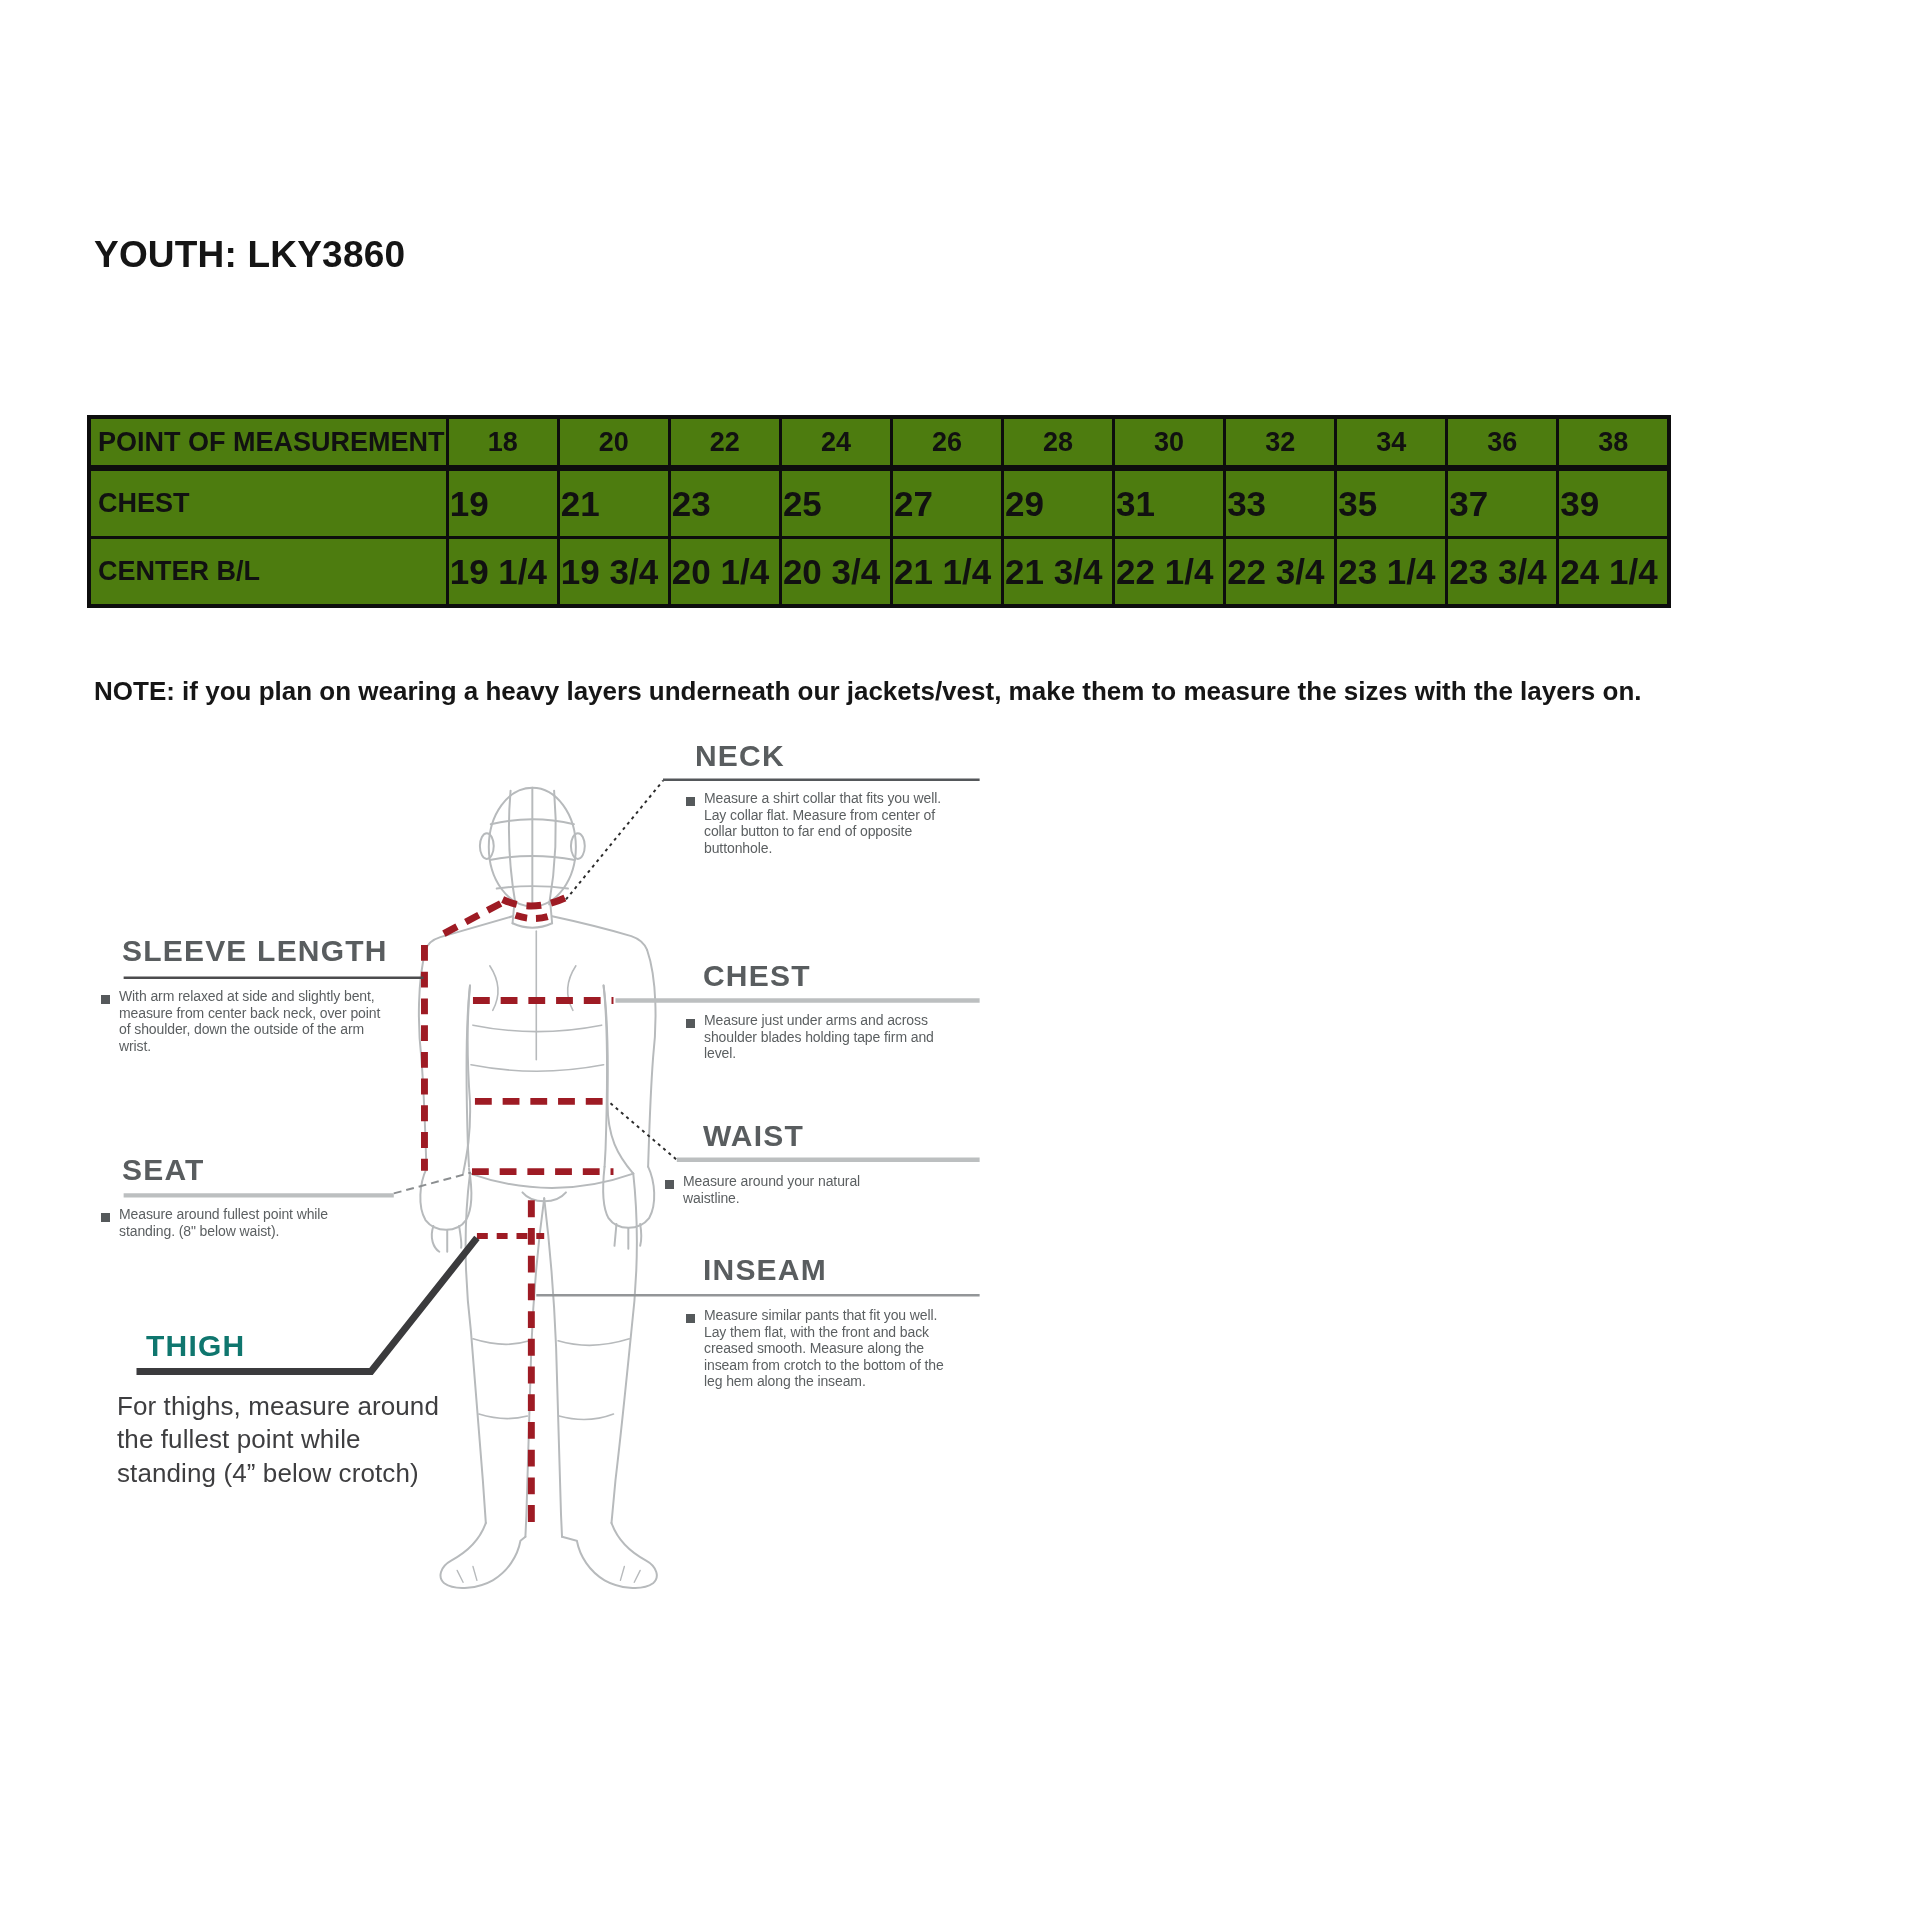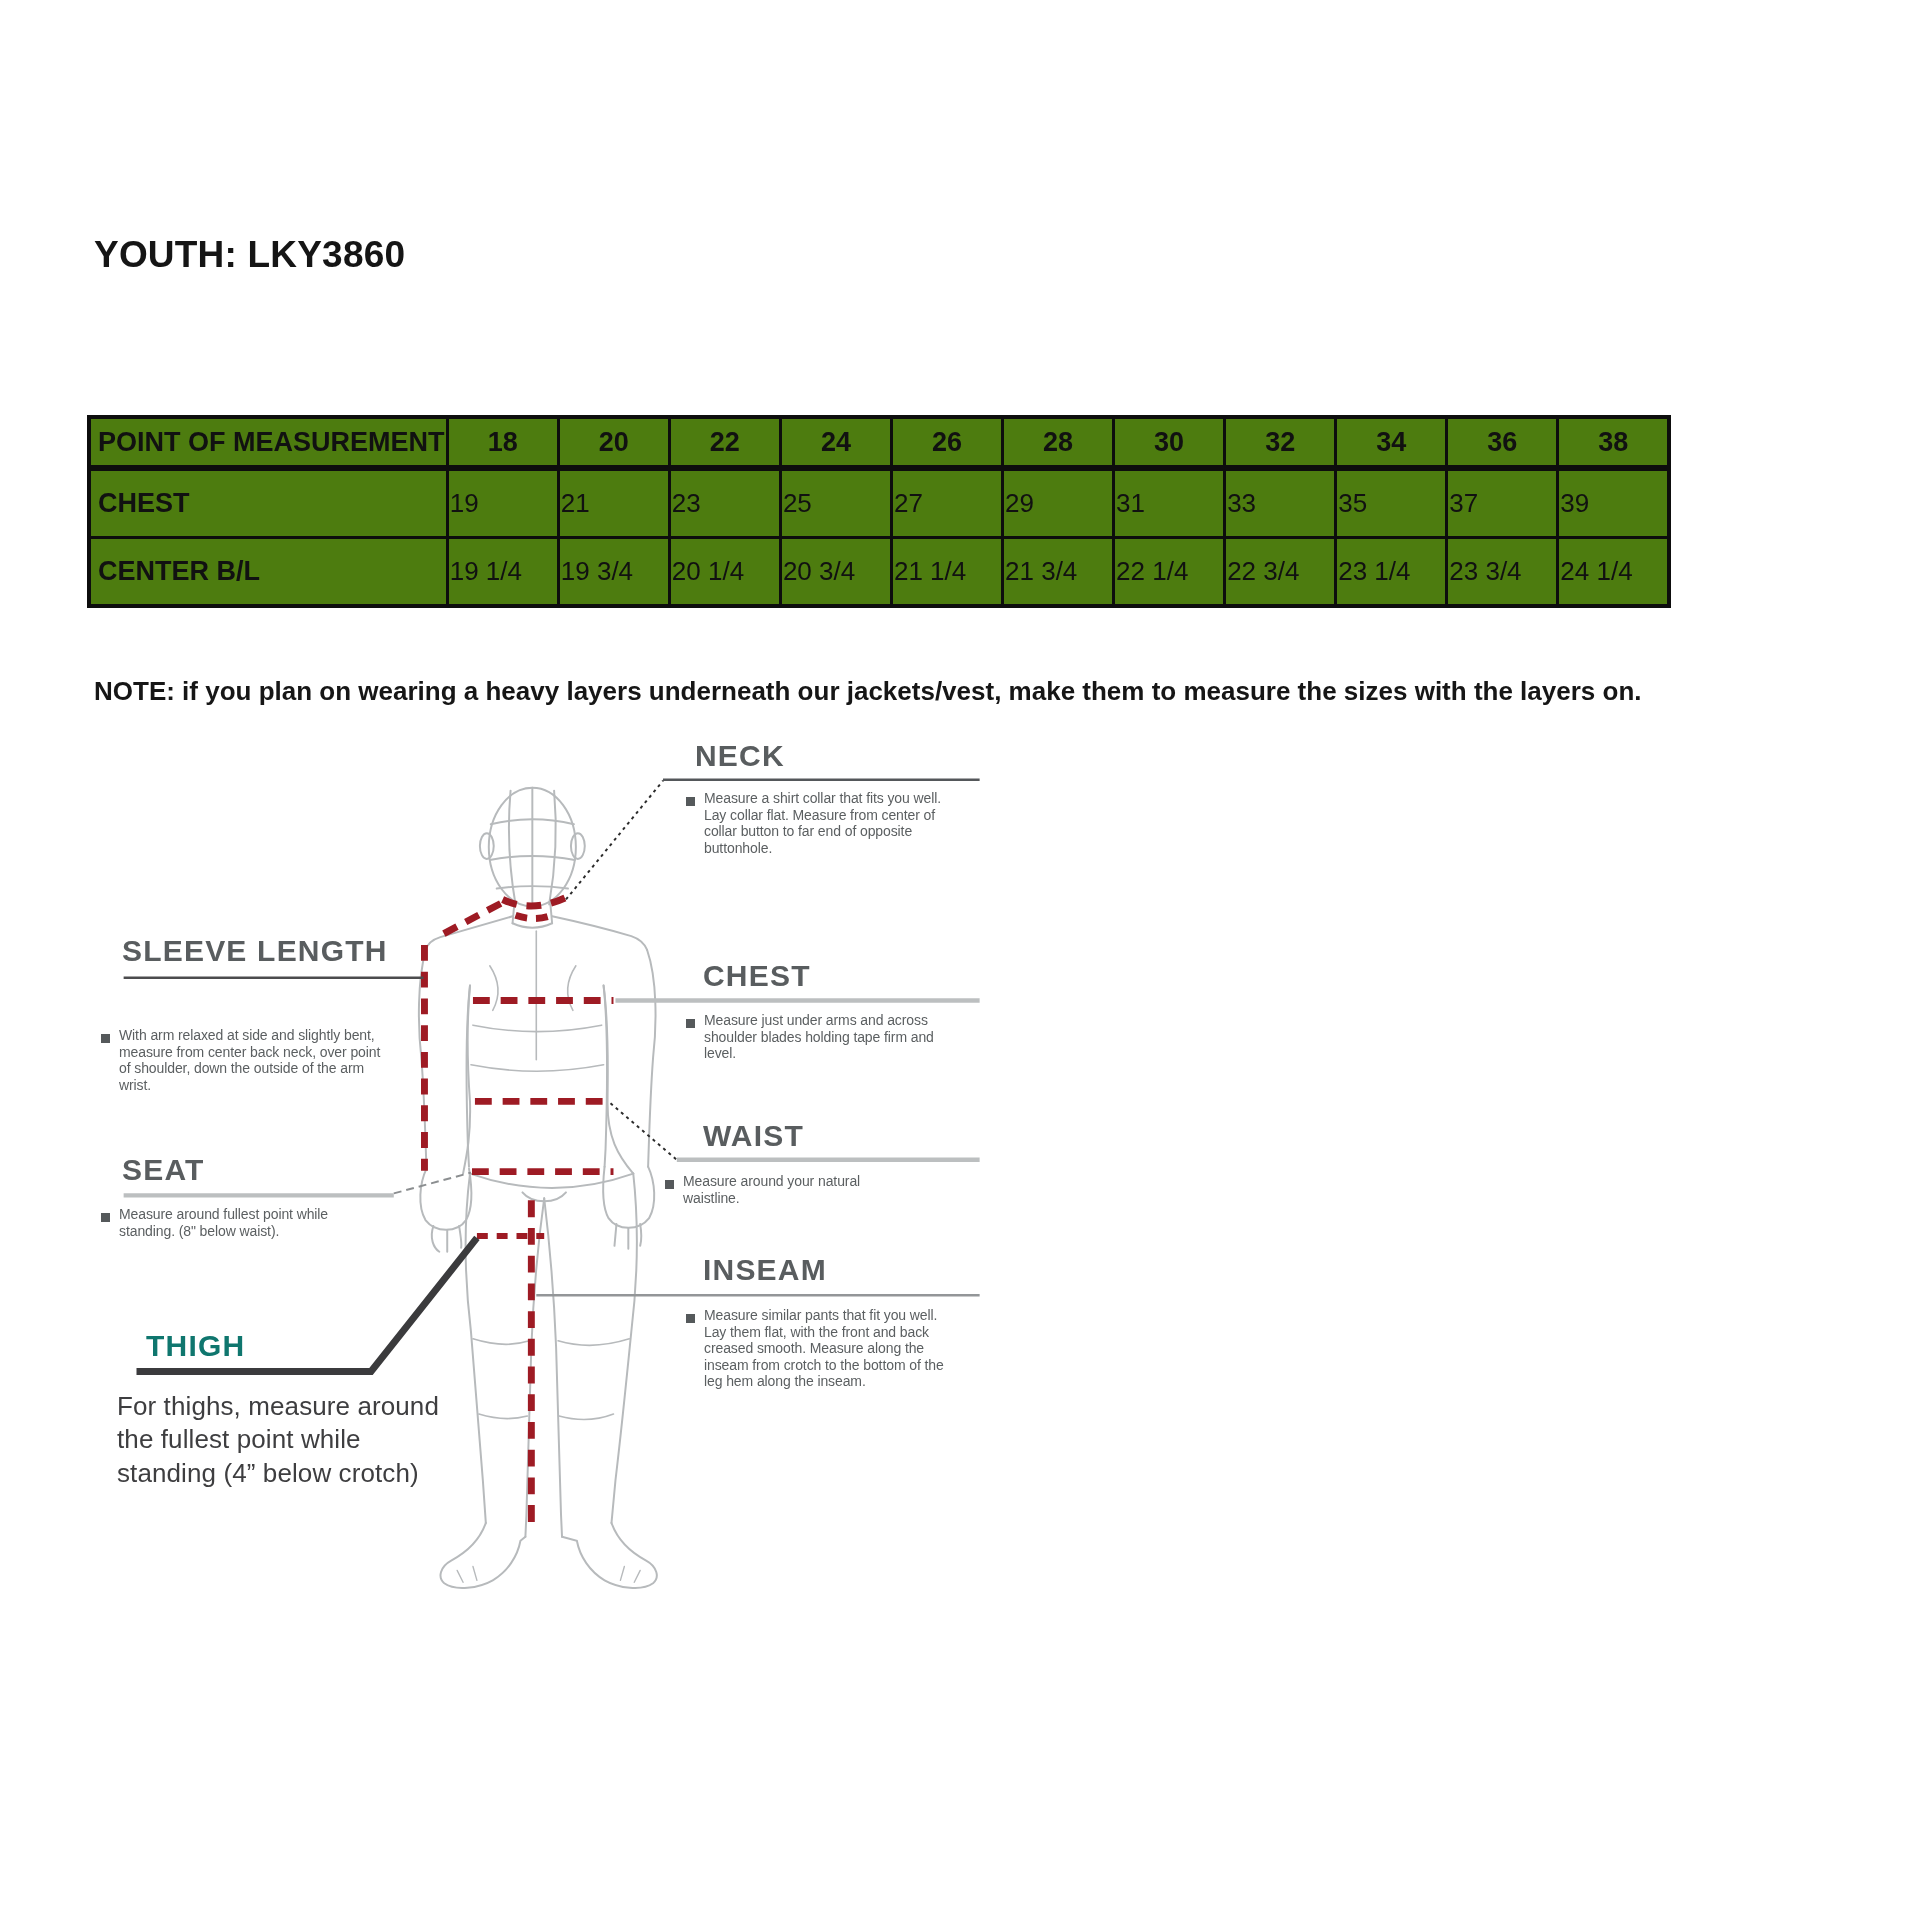--- a/index.html
+++ b/index.html
@@ -10,21 +10,21 @@
 
   
   #size-table{position:absolute;left:87px;top:415px;width:1584px;border-collapse:collapse;table-layout:fixed;background:#4d7c0f;}
   #size-table col.c0{width:358px;}
   #size-table col.cn{width:111px;}
   #size-table th,#size-table td{border:3px solid #0d0d0d;overflow:hidden;white-space:nowrap;}
   #size-table{border:4px solid #0d0d0d;}
   #size-table thead th{height:46px;font-size:27px;font-weight:bold;text-align:center;padding:0;}
   #size-table thead th.poml{text-align:left;padding-left:7px;}
   #size-table thead tr{border-bottom:6px solid #0d0d0d;}
-  #size-table tbody td{height:63px;font-size:26px;font-weight:normal;text-align:left;}
+  #size-table tbody td{height:63px;font-size:35px;font-weight:bold;text-align:left;}
   #size-table tbody td.rowlabel{font-weight:bold;padding-left:7px;font-size:27px;}
 
   
   #note-line{position:absolute;left:94px;top:676px;width:1742px;font-size:26px;font-weight:bold;color:#161616;}
 
   
   #diagram{position:absolute;left:89px;top:733px;width:950px;height:901px;}
   #diagram svg{position:absolute;left:0;top:0;}
 
   .g-title{position:absolute;font-size:30px;font-weight:600;color:#595d5f;letter-spacing:1.2px;white-space:nowrap;}
@@ -189,21 +189,21 @@
     </g>
   </svg>
 
   <div class="g-title" style="left:606px;top:6px;">NECK</div>
   <div class="g-text" style="left:597px;top:57px;width:269px;">
     <span class="bullet"></span>
     <span class="txt">Measure a shirt collar that fits you well. Lay collar flat. Measure from center of collar button to far end of opposite buttonhole.</span>
   </div>
 
   <div class="g-title" style="left:33px;top:201px;">SLEEVE LENGTH</div>
-  <div class="g-text" style="left:12px;top:255px;width:285px;margin-top:39px;">
+  <div class="g-text" style="left:12px;top:255px;width:285px;">
     <span class="bullet"></span>
     <span class="txt">With arm relaxed at side and slightly bent, measure from center back neck, over point of shoulder, down the outside of the arm wrist.</span>
   </div>
 
   <div class="g-title" style="left:614px;top:226px;">CHEST</div>
   <div class="g-text" style="left:597px;top:279px;width:269px;">
     <span class="bullet"></span>
     <span class="txt">Measure just under arms and across shoulder blades holding tape firm and level.</span>
   </div>
 

